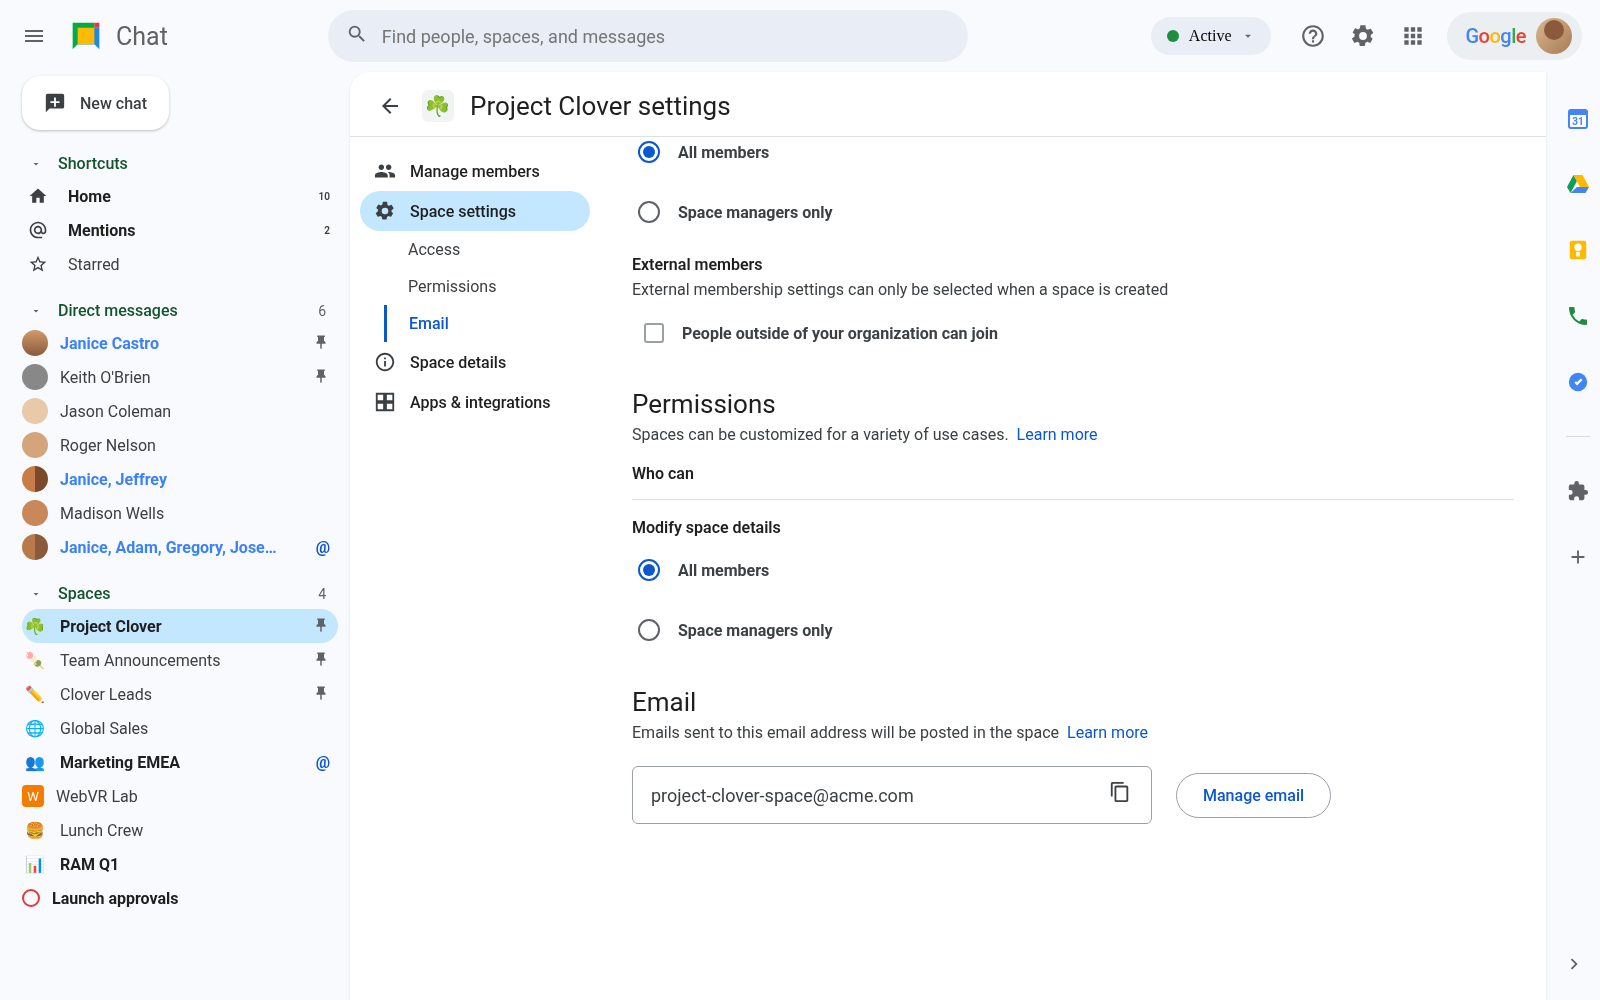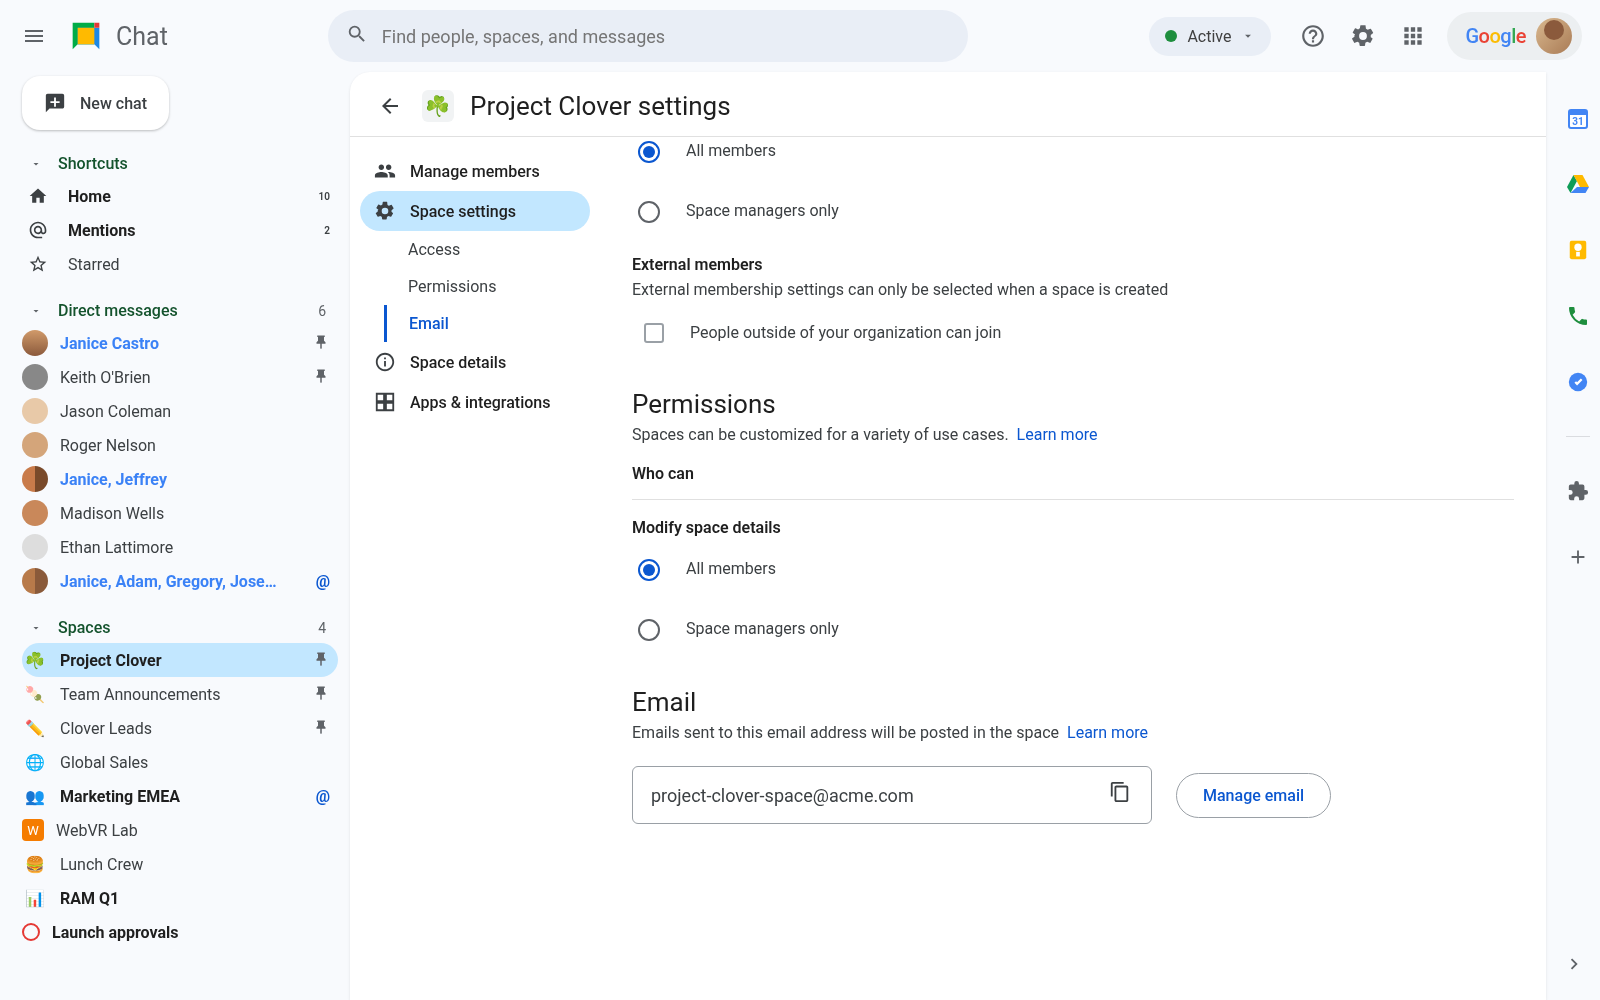--- a/index.html
+++ b/index.html
@@ -9,21 +9,21 @@
 .menu-btn { width: 48px; height: 48px; display: flex; align-items: center; justify-content: center; border-radius: 50%; cursor: pointer; }
 .menu-btn svg { width: 24px; height: 24px; fill: #5f6368; }
 .product { display: flex; align-items: center; margin-left: 8px; gap: 10px; }
 .chat-logo { width: 40px; height: 40px; }
 .product-name { font-size: 25px; color: #5f6368; }
 .search { flex: 0 0 640px; margin-left: 160px; height: 52px; background: #e9eef6; border-radius: 28px; display: flex; align-items: center; padding: 0 18px; gap: 14px; }
 .search svg { width: 22px; height: 22px; fill: #5f6368; }
 .search input { border: none; background: transparent; font-size: 18px; color: #5f6368; flex: 1; outline: none; }
 .status-chip { margin-left: auto; display: flex; align-items: center; gap: 10px; background: #e9eef6; border-radius: 24px; padding: 10px 16px; cursor: pointer; }
 .status-dot { width: 12px; height: 12px; border-radius: 50%; background: #1e8e3e; }
-.status-chip span { font-size: 16px; color: #404040; }
+.status-chip span { font-size: 16px; color: #000000; font-family: Liberation Serif, serif; }
 .top-icons { display: flex; align-items: center; gap: 22px; margin-left: 28px; }
 .top-icon { width: 28px; height: 28px; display: flex; align-items: center; justify-content: center; cursor: pointer; }
 .top-icon svg { width: 26px; height: 26px; fill: #5f6368; }
 .google-chip { display: flex; align-items: center; gap: 10px; background: #eceff1; border-radius: 24px; padding: 6px 10px 6px 18px; margin-left: 20px; }
 .avatar { width: 36px; height: 36px; border-radius: 50%; background: linear-gradient(135deg,#d9b88f,#a97b55); position: relative; overflow: hidden; }
 .avatar::after { content: ''; position: absolute; top: 2px; left: 8px; width: 20px; height: 20px; border-radius: 50%; background: #8b5a3c; }
 
 .layout { display: flex; height: calc(100% - 72px); }
 
 .sidebar { width: 350px; padding: 4px 12px 0 22px; overflow-y: auto; }
@@ -66,21 +66,21 @@
 
 .settings-nav { width: 250px; padding: 14px 10px; }
 .snav-item { display: flex; align-items: center; gap: 14px; padding: 9px 14px; border-radius: 20px; cursor: pointer; font-size: 16px; color: #1f1f1f; font-weight: 500;}
 .snav-item svg { width: 22px; height: 22px; fill: #3c4043; }
 .snav-item.active { background: #c2e7ff; }
 .snav-sub { margin-left: 24px; border-left: 2px solid transparent; }
 .snav-sub .snav-subitem { padding: 9px 14px 9px 22px; font-size: 16px; color: #3c4043; cursor: pointer; }
 .snav-sub .snav-subitem.active { border-left: 3px solid #0b57d0; margin-left: -2px; color: #0b57d0; font-weight: 500; }
 
 .settings-content { flex: 1; padding: 0 32px 32px 32px; overflow-y: auto; }
-.radio-row { display: flex; align-items: flex-start; gap: 26px; padding: 10px 6px; }
+.radio-row { display: flex; align-items: center; gap: 18px; padding: 10px 6px; font-weight: bold; }
 .radio { width: 22px; height: 22px; border-radius: 50%; border: 2px solid #5f6368; position: relative; cursor: pointer; }
 .radio.checked { border-color: #0b57d0; }
 .radio.checked::after { content: ''; position: absolute; top: 3px; left: 3px; width: 12px; height: 12px; border-radius: 50%; background: #0b57d0; }
 .radio-label { font-size: 16px; color: #3c4043; }
 .section-subhead { font-size: 16px; font-weight: 600; color: #1f1f1f; margin-top: 22px; margin-bottom: 6px; }
 .section-desc { font-size: 16px; color: #3c4043; margin-bottom: 14px; }
 .checkbox { width: 20px; height: 20px; border: 2px solid #9aa0a6; border-radius: 3px; cursor: pointer; }
 .section-title { font-size: 26px; color: #1f1f1f; margin-top: 36px; margin-bottom: 6px; font-weight: 400; }
 .desc-line { font-size: 16px; color: #3c4043; }
 .learn-more { color: #0b57d0; cursor: pointer; margin-left: 4px; }
@@ -231,24 +231,20 @@
         <span class="label">Roger Nelson</span>
       </div>
     <div class="dm-item bold">
         <div class="dm-avatar duo" style="background:linear-gradient(90deg,#c97b4a 50%,#7a4a2a 50%)"></div>
         <span class="label">Janice, Jeffrey</span>
       </div>
     <div class="dm-item">
         <div class="dm-avatar" style="background:#c9885a"></div>
         <span class="label">Madison Wells</span>
       </div>
-    <div class="dm-item">
-        <div class="dm-avatar" style="background:#ddd"></div>
-        <span class="label">Ethan Lattimore</span>
-      </div>
     <div class="dm-item bold">
         <div class="dm-avatar duo" style="background:linear-gradient(90deg,#b87a4a 50%,#8a5a3a 50%)"></div>
         <span class="label">Janice, Adam, Gregory, Jose…</span>
         <span class="at-badge">@</span>
       </div>
 
     <div class="section-head" style="margin-top:14px">
       <span class="caret">
           <svg viewBox="0 0 24 24">
             <path d="M7 10l5 5 5-5z"></path>

